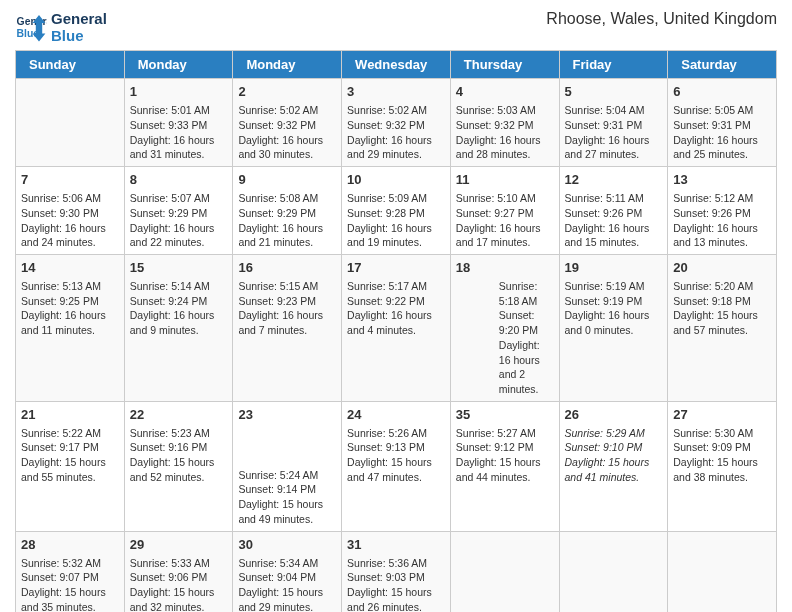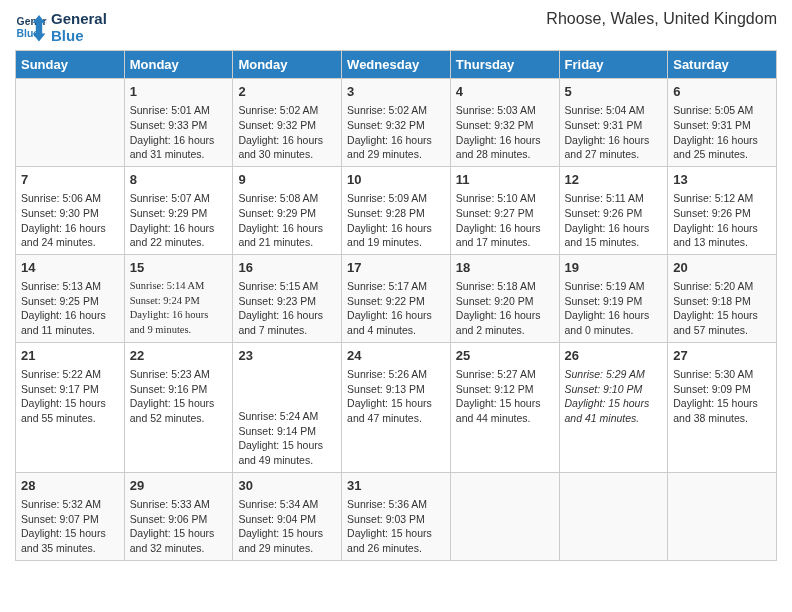--- a/index.html
+++ b/index.html
@@ -41,21 +41,21 @@
     }
     table {
       width: 100%;
       border-collapse: collapse;
       font-size: 11px;
     }
     thead tr th {
       background-color: #2a7fc1;
       color: #fff;
       text-align: left;
-      padding: 6px 5px;
+      padding: 6px 13px;
       font-size: 13px;
       font-weight: bold;
       border: 1px solid #ccc;
     }
     tbody tr td {
       vertical-align: top;
       padding: 4px 5px;
       border: 1px solid #ccc;
       min-height: 70px;
       width: 14.28%;
@@ -211,42 +211,42 @@
       <tr>
         <td>
           <span class="day-number">14</span>
           <div class="day-info" style="white-space: pre-line;">Sunrise: 5:13 AM
 Sunset: 9:25 PM
 Daylight: 16 hours
 and 11 minutes.</div>
         </td>
         <td>
           <span class="day-number">15</span>
-          <div class="day-info" style="white-space: pre-line; font-family: Liberation Serif, serif;">Sunrise: 5:14 AM
+          <div class="day-info" style="white-space: pre-line;">Sunrise: 5:14 AM
 Sunset: 9:24 PM
 Daylight: 16 hours
 and 9 minutes.</div>
         </td>
         <td>
           <span class="day-number">16</span>
           <div class="day-info" style="white-space: pre-line;">Sunrise: 5:15 AM
 Sunset: 9:23 PM
 Daylight: 16 hours
 and 7 minutes.</div>
         </td>
         <td>
           <span class="day-number">17</span>
           <div class="day-info" style="white-space: pre-line;">Sunrise: 5:17 AM
 Sunset: 9:22 PM
 Daylight: 16 hours
 and 4 minutes.</div>
         </td>
         <td>
           <span class="day-number">18</span>
-          <div class="day-info" style="white-space: pre-line;">Sunrise: 5:18 AM
+          <div class="day-info" style="white-space: pre-line; margin-left: 43px;">Sunrise: 5:18 AM
 Sunset: 9:20 PM
 Daylight: 16 hours
 and 2 minutes.</div>
         </td>
         <td>
           <span class="day-number">19</span>
           <div class="day-info" style="white-space: pre-line;">Sunrise: 5:19 AM
 Sunset: 9:19 PM
 Daylight: 16 hours
 and 0 minutes.</div>
@@ -282,21 +282,21 @@
 and 49 minutes.</div>
         </td>
         <td>
           <span class="day-number">24</span>
           <div class="day-info" style="white-space: pre-line;">Sunrise: 5:26 AM
 Sunset: 9:13 PM
 Daylight: 15 hours
 and 47 minutes.</div>
         </td>
         <td>
-          <span class="day-number">25</span>
+          <span class="day-number">35</span>
           <div class="day-info" style="white-space: pre-line;">Sunrise: 5:27 AM
 Sunset: 9:12 PM
 Daylight: 15 hours
 and 44 minutes.</div>
         </td>
         <td>
           <span class="day-number">26</span>
           <div class="day-info" style="white-space: pre-line; font-style: italic;">Sunrise: 5:29 AM
 Sunset: 9:10 PM
 Daylight: 15 hours

